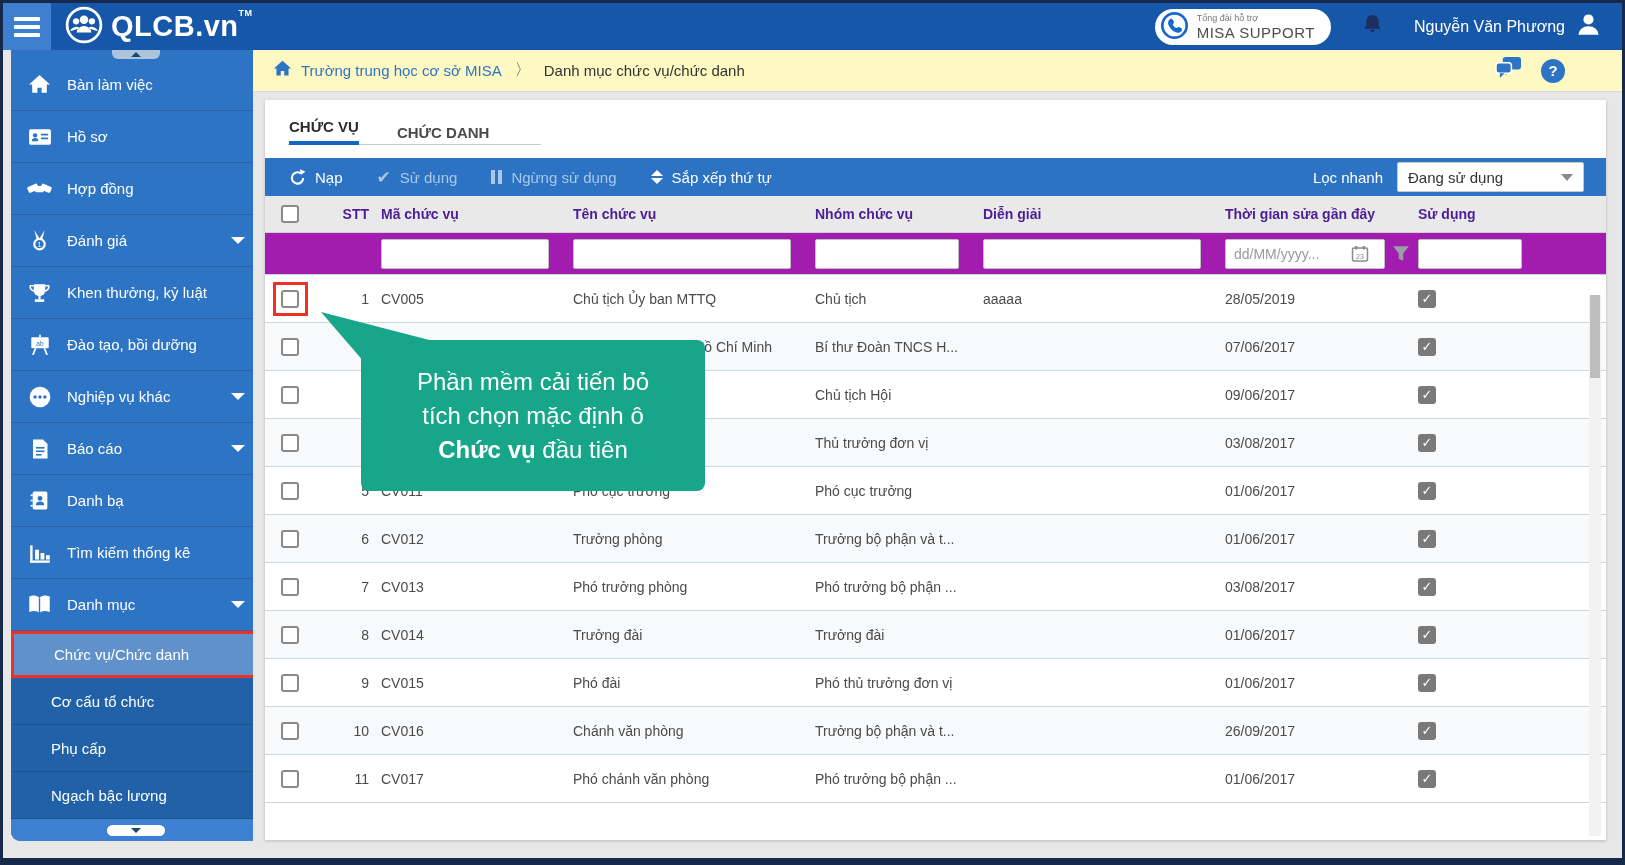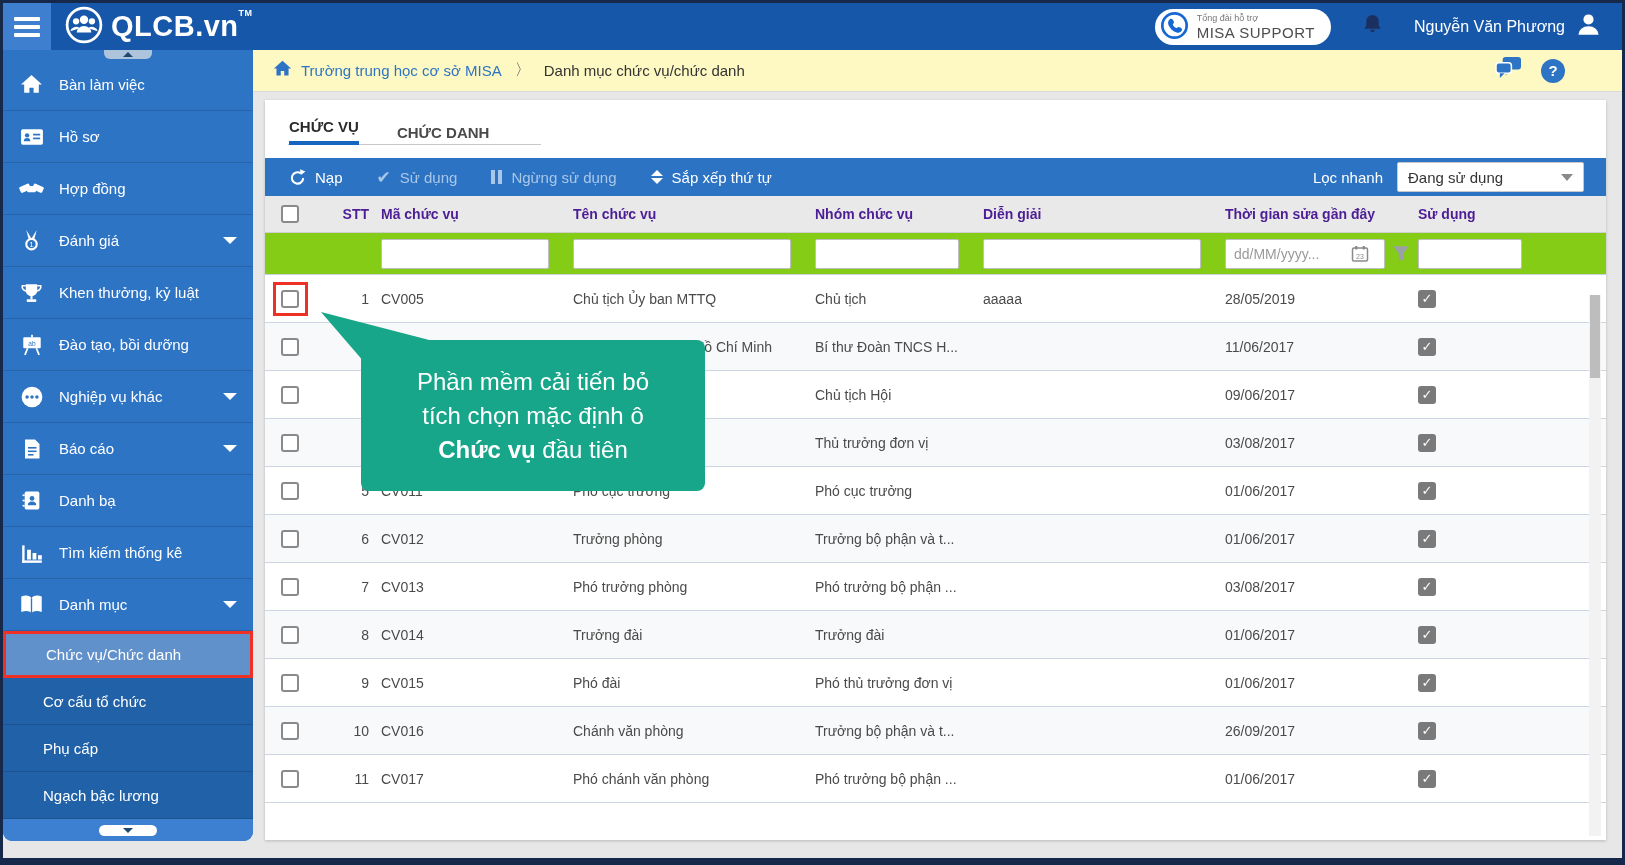--- a/index.html
+++ b/index.html
@@ -15,21 +15,21 @@
   .logo-text { color:#fff; font-size:29px; font-weight:bold; letter-spacing:.5px; position:relative; }
   .logo-tm { font-size:9px; font-weight:bold; vertical-align:top; position:relative; top:-2px; }
   .top-right { margin-left:auto; display:flex; align-items:center; gap:30px; padding-right:20px; }
   .support-pill { background:#fff; border-radius:18px; height:36px; display:flex; align-items:center; gap:8px; padding:3px 16px 2px 5px; cursor:pointer; }
   .support-texts { display:flex; flex-direction:column; line-height:1.15; }
   .support-l1 { font-size:9px; color:#777; }
   .support-l2 { font-size:15px; color:#4d4d4d; letter-spacing:.5px; }
   .user { display:flex; align-items:center; gap:10px; color:#fff; font-size:16px; cursor:pointer; }
 
   
-  .sidebar { position:absolute; left:0; top:47px; width:250px; height:791px; background:#2e74c4; border-radius:0 0 9px 9px; overflow:hidden; }
+  .sidebar { position:absolute; left:8px; top:47px; width:250px; height:791px; background:#2e74c4; border-radius:0 0 9px 9px; overflow:hidden; }
   .side-scroll-up { position:absolute; top:0; left:50%; transform:translateX(-50%); width:48px; height:9px; background:#aec3dc; border-radius:0 0 6px 6px; display:flex; justify-content:center; align-items:center; cursor:pointer; z-index:2; }
   .side-scroll-up:after { content:""; border-left:5px solid transparent; border-right:5px solid transparent; border-bottom:5px solid #20476e; margin-bottom:1px; }
   .side-items { padding-top:9px; }
   .side-item { height:52px; display:flex; align-items:center; padding-left:15px; gap:14px; color:#fff; font-size:15px; border-bottom:1px solid rgba(0,0,0,.14); position:relative; cursor:pointer; }
   .side-item .sicon { width:27px; display:flex; justify-content:center; }
   .side-caret { position:absolute; right:16px; border-left:7px solid transparent; border-right:7px solid transparent; border-top:7px solid #fff; }
   .submenu .sub-item { height:47px; display:flex; align-items:center; padding-left:40px; color:#fff; font-size:15px; background:#2161a8; border-bottom:1px solid rgba(0,0,0,.14); cursor:pointer; }
   .submenu .sub-item.selected { background:#6191cb; border:3px solid #ee3124; }
   .side-bottom { position:absolute; bottom:0; left:0; right:0; height:22px; background:#3d7fd0; border-radius:0 0 9px 9px; display:flex; justify-content:center; align-items:center; cursor:pointer; }
   .side-bottom .pill { width:58px; height:11px; background:#fff; border-radius:6px; display:flex; justify-content:center; align-items:center; }
@@ -62,21 +62,21 @@
   .tb-btn .sorticon em { display:block; width:0; height:0; border-left:6px solid transparent; border-right:6px solid transparent; }
   .tb-btn .sorticon em.up { border-bottom:6px solid #fff; }
   .tb-btn .sorticon em.dn { border-top:6px solid #fff; }
   .tb-right { margin-left:auto; display:flex; align-items:center; gap:14px; }
   .quick-label { color:#fff; font-size:15px; }
   .dropdown { width:187px; height:30px; background:#fff; border:1px solid #c9c9c9; border-radius:2px; display:flex; align-items:center; padding:0 10px; font-size:15px; color:#333; cursor:pointer; }
   .dropdown .dd-caret { margin-left:auto; border-left:6px solid transparent; border-right:6px solid transparent; border-top:7px solid #8a8a8a; }
 
   
   .thead { height:37px; background:#e9e9e9; border-bottom:1px solid #cfcfcf; display:flex; align-items:center; font-size:14px; font-weight:bold; color:#4c1d95; }
-  .filters { height:42px; background:#84cc16; border-bottom:1px solid #c9d3de; display:flex; align-items:center; }
+  .filters { height:42px; background:#a21caf; border-bottom:1px solid #c9d3de; display:flex; align-items:center; }
   .trow { height:48px; display:flex; align-items:center; border-bottom:1px solid #ccd6e2; font-size:14px; color:#4a4a4a; background:#fff; cursor:pointer; }
   .trow.alt { background:#f8f9fa; }
   .c-cb { width:50px; display:flex; justify-content:center; }
   .c-stt { width:56px; text-align:right; padding-right:2px; }
   .c-ma { width:192px; padding-left:10px; }
   .c-ten { width:242px; padding-left:10px; }
   .c-nhom { width:168px; padding-left:10px; white-space:nowrap; overflow:hidden; }
   .c-dg { width:242px; padding-left:10px; }
   .c-tg { width:193px; padding-left:10px; }
   .c-sd { width:112px; padding-left:10px; display:flex; align-items:center; }
@@ -443,21 +443,21 @@
             <span class="c-cb">
               <span class="cbwrap">
                 <span class="cb"></span>
               </span>
             </span>
             <span class="c-stt"></span>
             <span class="c-ma"></span>
             <span class="c-ten">Bí thư Đoàn TNCS Hồ Chí Minh</span>
             <span class="c-nhom">Bí thư Đoàn TNCS H...</span>
             <span class="c-dg"></span>
-            <span class="c-tg">11/06/2017</span>
+            <span class="c-tg">07/06/2017</span>
             <span class="c-sd">
               <span class="cb-checked">✓</span>
             </span>
           </div>
           <div class="trow">
             <span class="c-cb">
               <span class="cbwrap">
                 <span class="cb"></span>
               </span>
             </span>

